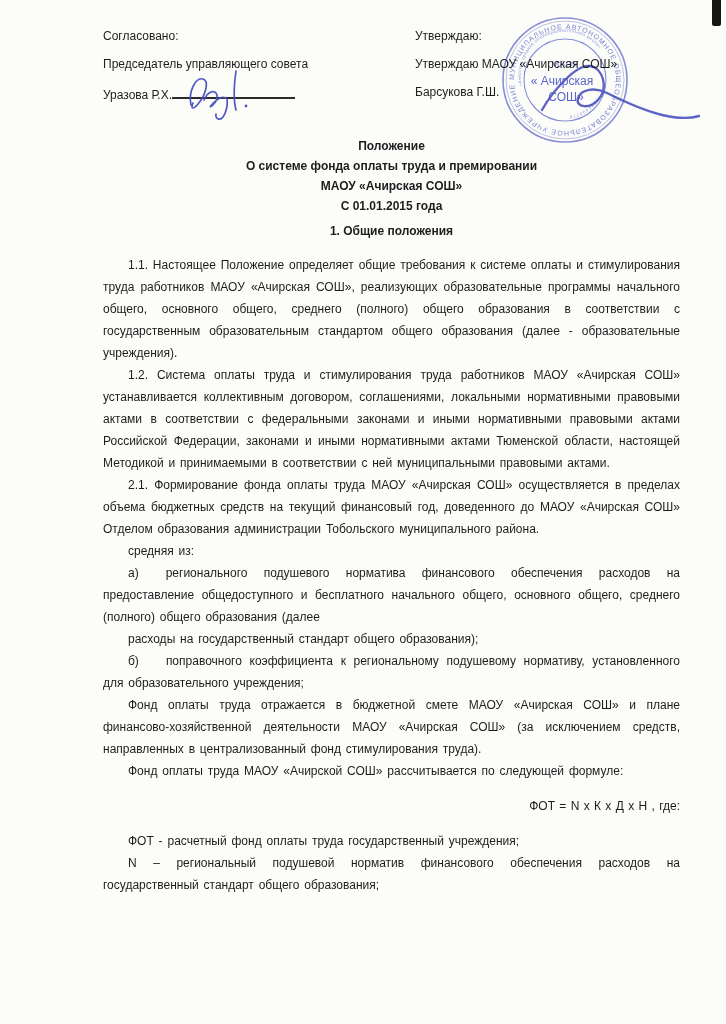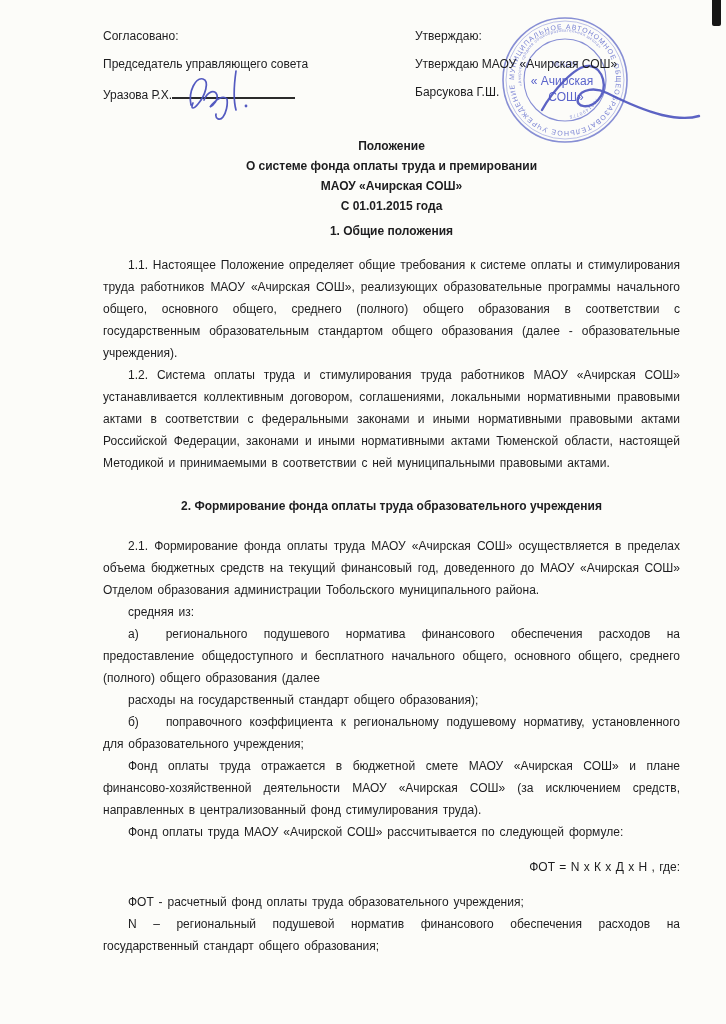--- a/index.html
+++ b/index.html
@@ -121,30 +121,29 @@
       <div>Положение</div>
       <div>О системе фонда оплаты труда  и премировании</div>
       <div>МАОУ «Ачирская СОШ»</div>
       <div>С 01.01.2015 года</div>
     </div>
 
     <div class="h1">1.  Общие положения</div>
     <p class="para first">1.1. Настоящее Положение  определяет общие требования к системе оплаты и стимулирования труда работников МАОУ «Ачирская СОШ», реализующих образовательные программы начального общего, основного общего, среднего (полного) общего образования в соответствии с государственным образовательным стандартом общего образования (далее - образовательные учреждения).</p>
     <p class="para">1.2. Система оплаты труда и стимулирования труда работников МАОУ «Ачирская СОШ» устанавливается коллективным договором, соглашениями, локальными нормативными правовыми актами в соответствии с федеральными законами и иными нормативными правовыми актами Российской Федерации, законами и иными нормативными актами Тюменской области, настоящей Методикой и принимаемыми в соответствии с ней муниципальными правовыми актами.</p>
 
-    <div class="h2">2. Формирование фонда оплаты труда образовательного учреждения</div>
     <p class="para">2.1. Формирование фонда оплаты труда МАОУ «Ачирская СОШ» осуществляется в пределах объема бюджетных средств на текущий финансовый год, доведенного до МАОУ «Ачирская СОШ» Отделом образования администрации Тобольского муниципального района.</p>
     <p class="para noj">средняя из:</p>
 
     <p class="para"><span>а)</span><span class="li-gap"></span><span>регионального подушевого норматива финансового обеспечения расходов на предоставление общедоступного и бесплатного начального общего, основного общего, среднего (полного) общего образования (далее</span></p>
     <p class="para noj">расходы на государственный стандарт общего образования);</p>
     <p class="para"><span>б)</span><span class="li-gap"></span><span>поправочного коэффициента к региональному подушевому нормативу, установленного для образовательного учреждения;</span></p>
 
     <p class="para">Фонд оплаты труда отражается в бюджетной смете МАОУ «Ачирская СОШ» и плане финансово-хозяйственной деятельности МАОУ «Ачирская СОШ» (за исключением средств, направленных в централизованный фонд стимулирования труда).</p>
     <p class="para">Фонд оплаты труда МАОУ «Ачирской СОШ» рассчитывается по следующей формуле:</p>
 
     <p class="para formula-line">ФОТ = N х К х Д х Н ,  где:</p>
 
-    <p class="para def">ФОТ - расчетный фонд оплаты труда образовательного учреждения;</p>
+    <p class="para def">ФОТ - расчетный фонд оплаты труда государственный учреждения;</p>
     <p class="para def">N – региональный подушевой норматив финансового обеспечения расходов на государственный стандарт общего образования;</p>
 
   </div>
 </div>
 
 </body></html>

